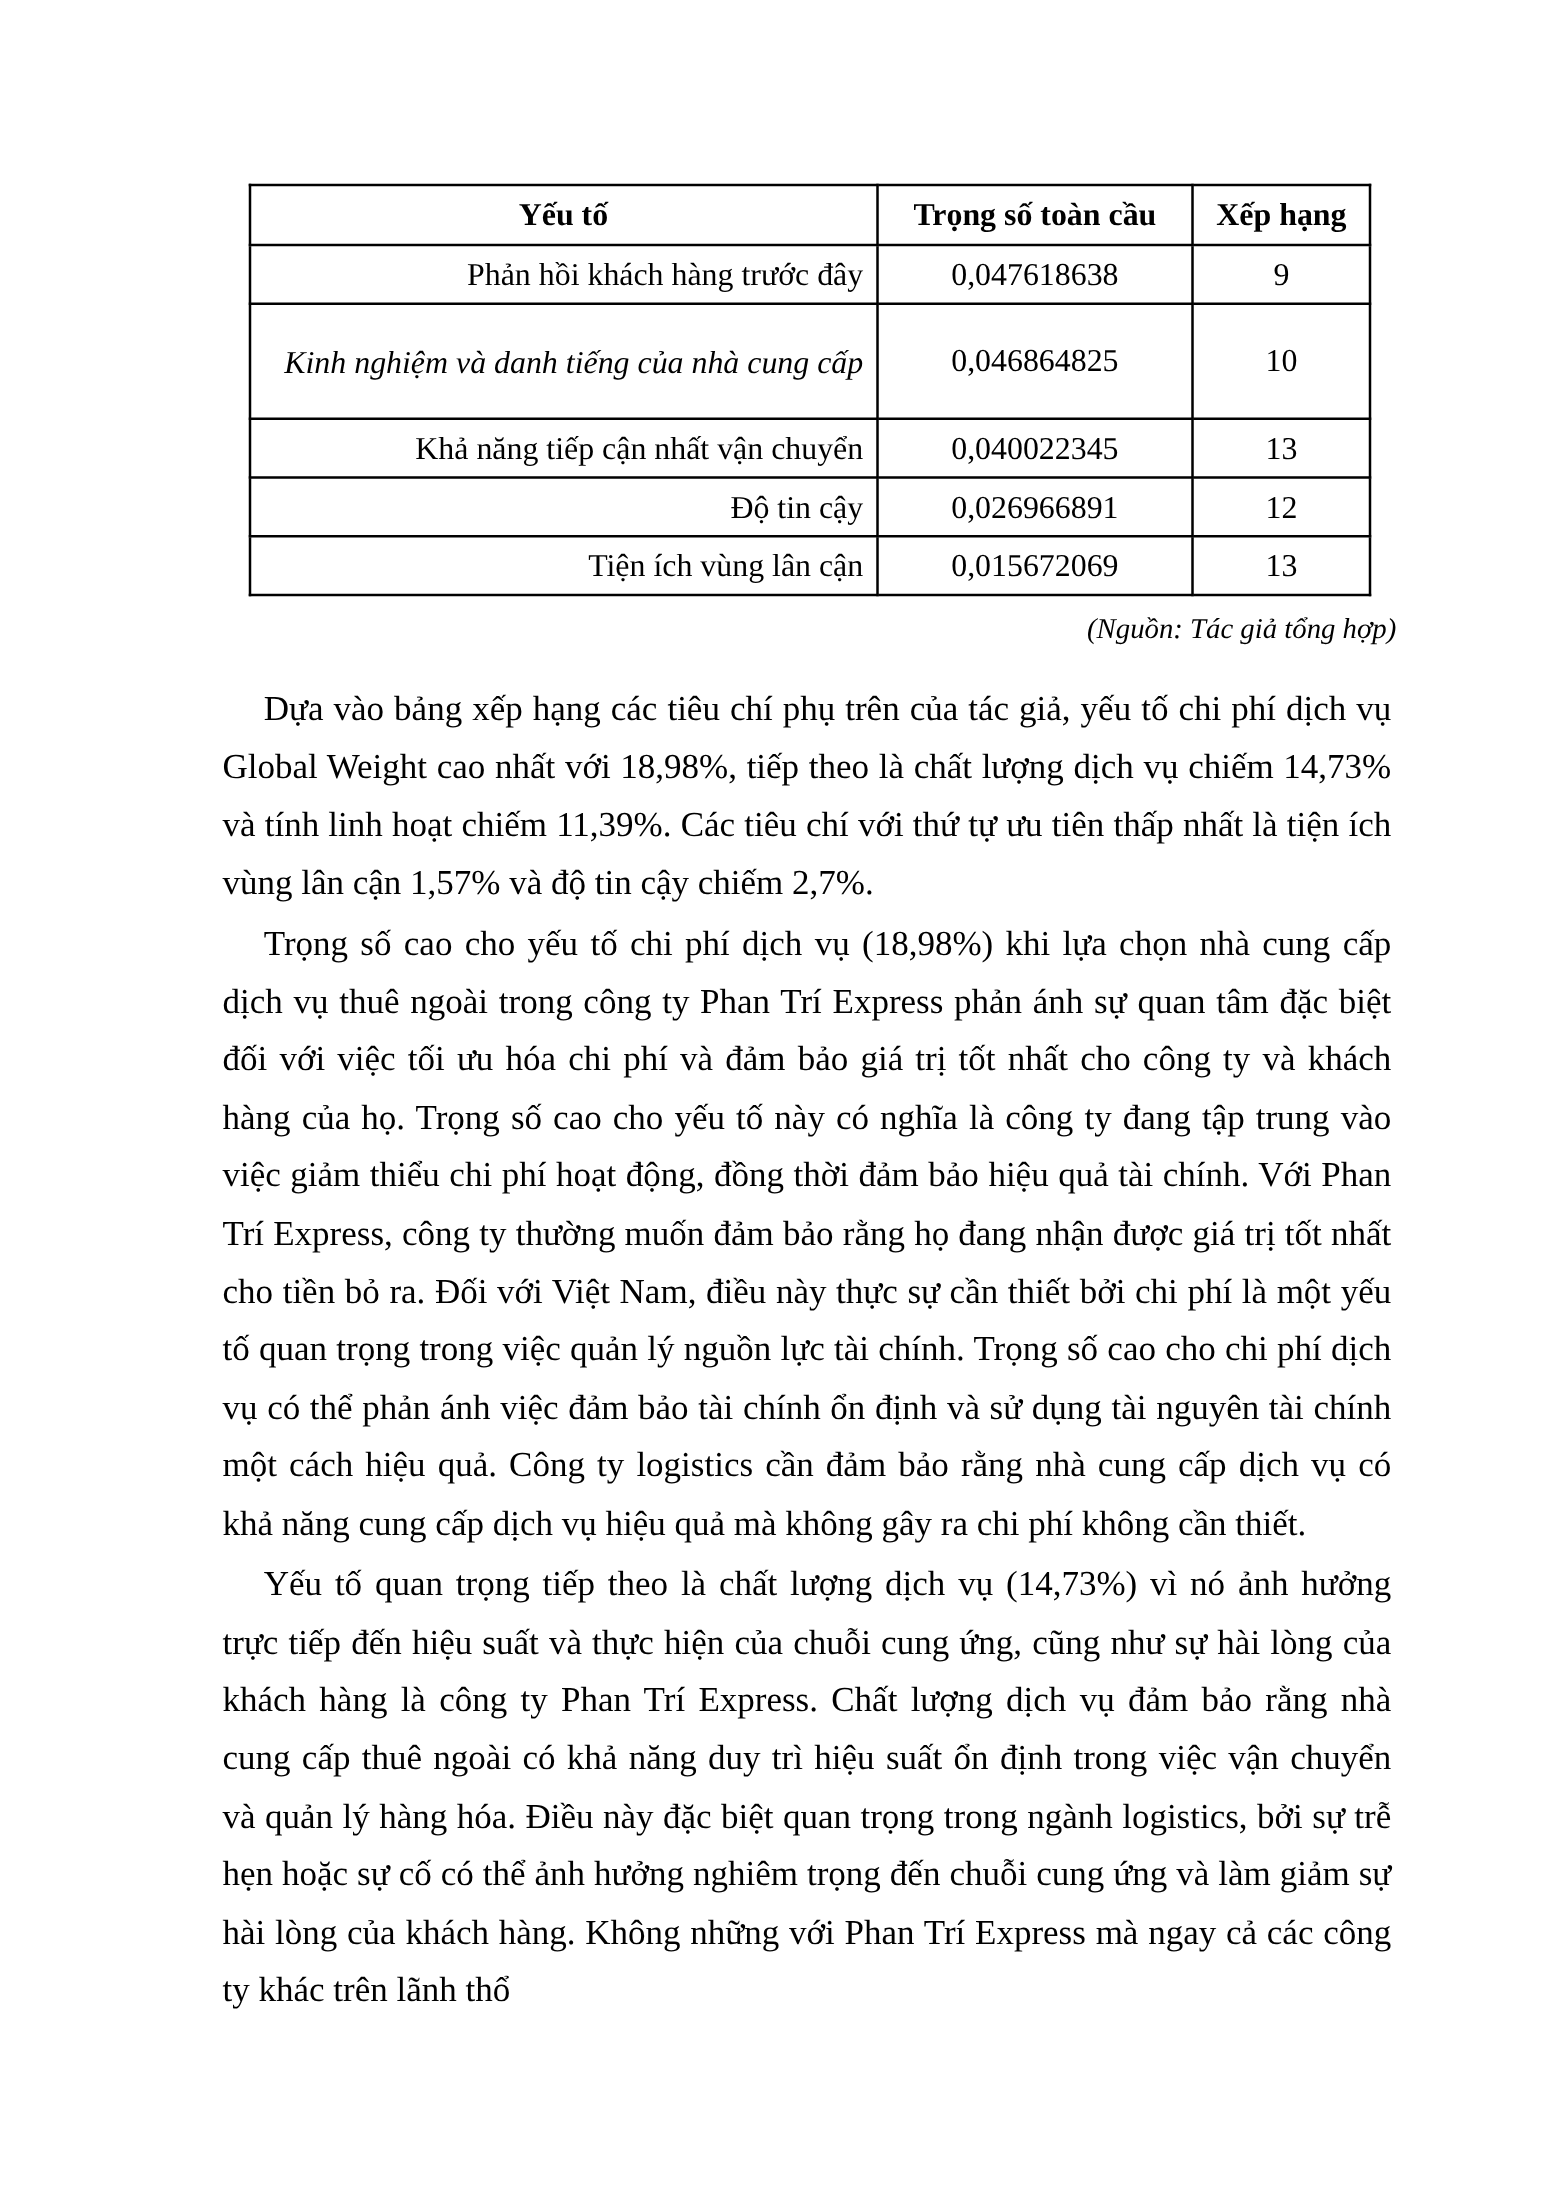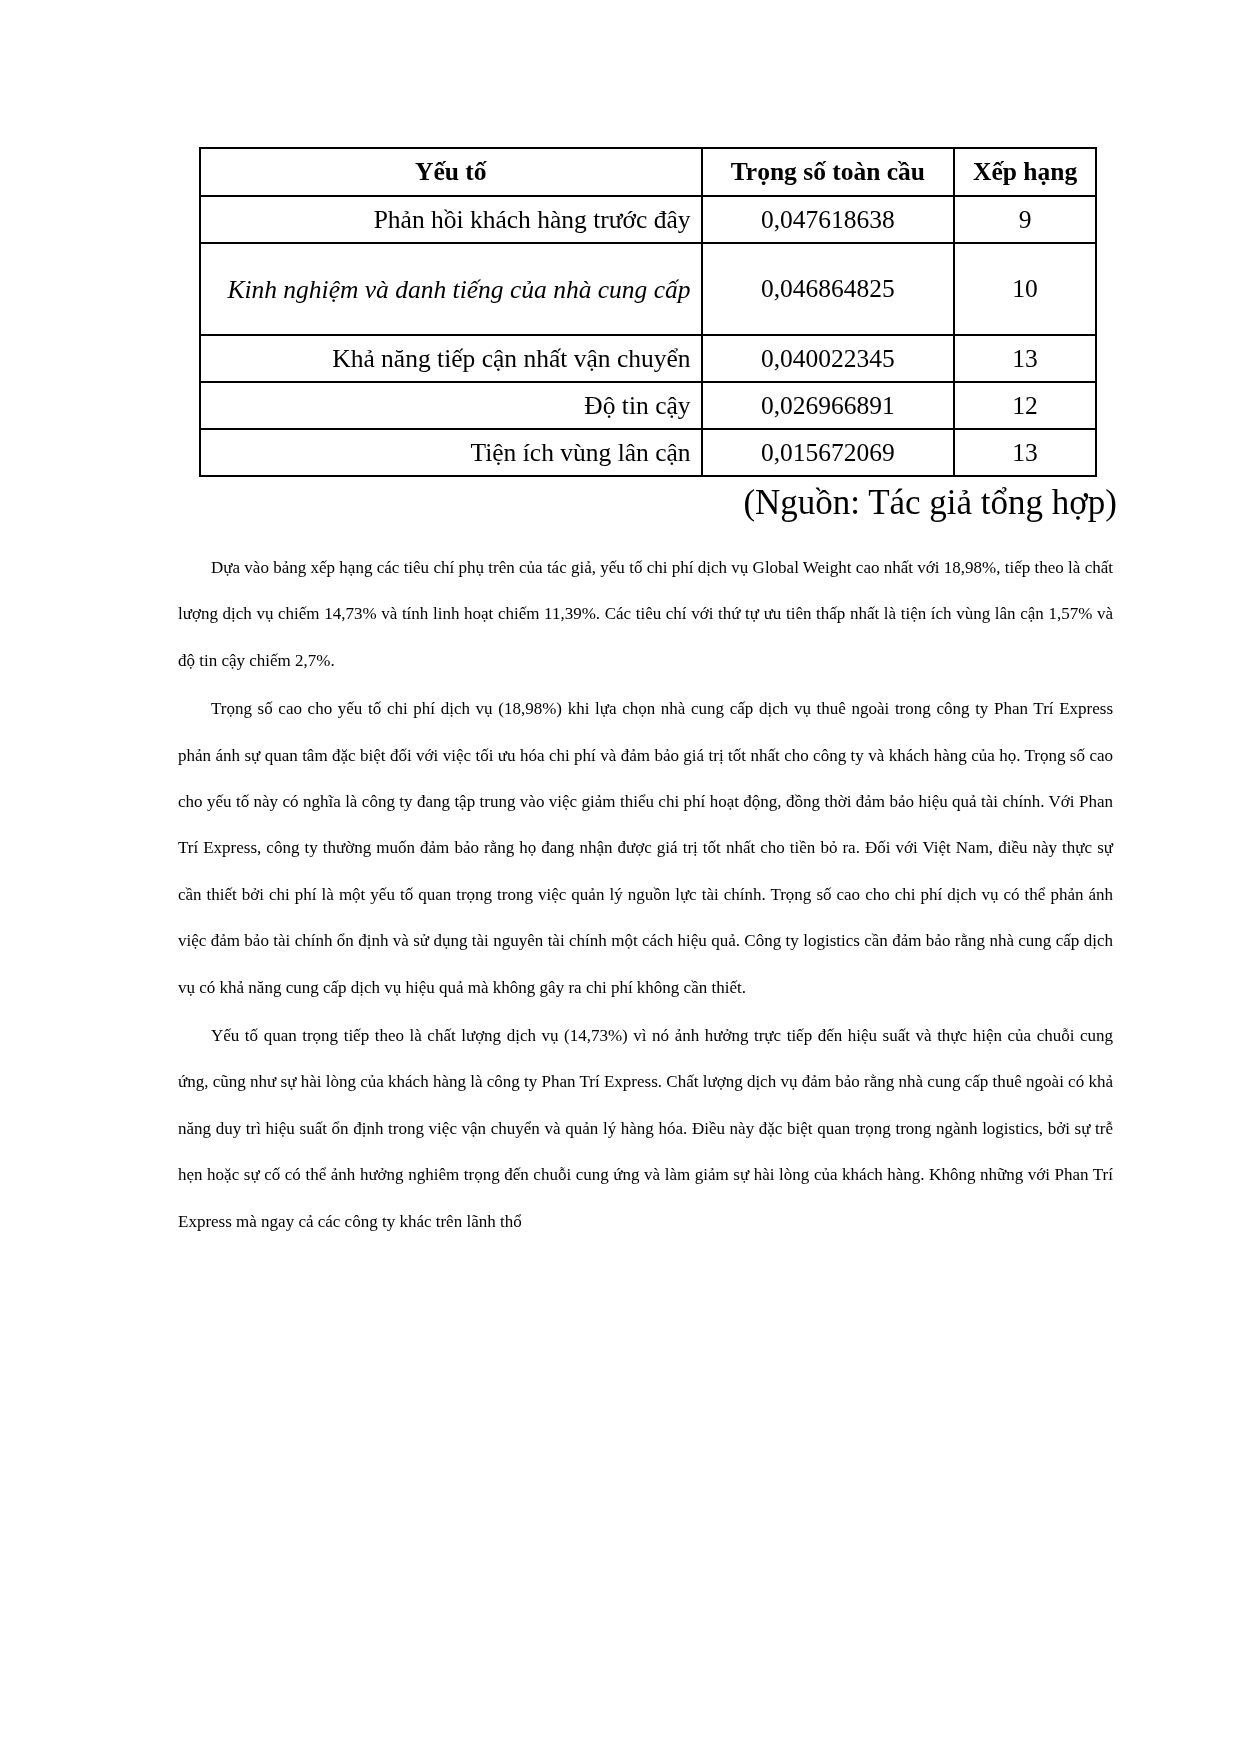--- a/index.html
+++ b/index.html
@@ -49,29 +49,30 @@
     table.rank-table col.col1 { width: 503px; }
     table.rank-table col.col2 { width: 253px; }
     table.rank-table col.col3 { width: 142px; }
     table.rank-table tr.tall td { height: 90px; }
     table.rank-table tr.tall td.c-factor { line-height: 45px; font-style: italic; }
 
     .source-note {
       position: absolute;
       right: 124px;
       top: 488px;
-      font-size: 35px;
+      font-style: italic;
+      font-size: 23px;
       line-height: 30px;
     }
     .body-text {
       position: absolute;
       left: 178px;
       width: 935px;
       top: 545px;
-      font-size: 17px;
+      font-size: 28px;
       line-height: 46.4px;
       text-align: justify;
     }
     .body-text p {
       margin: 0 0 2px 0;
       text-indent: 33px;
     }
     .page-number {
       position: absolute;
       left: 0;

